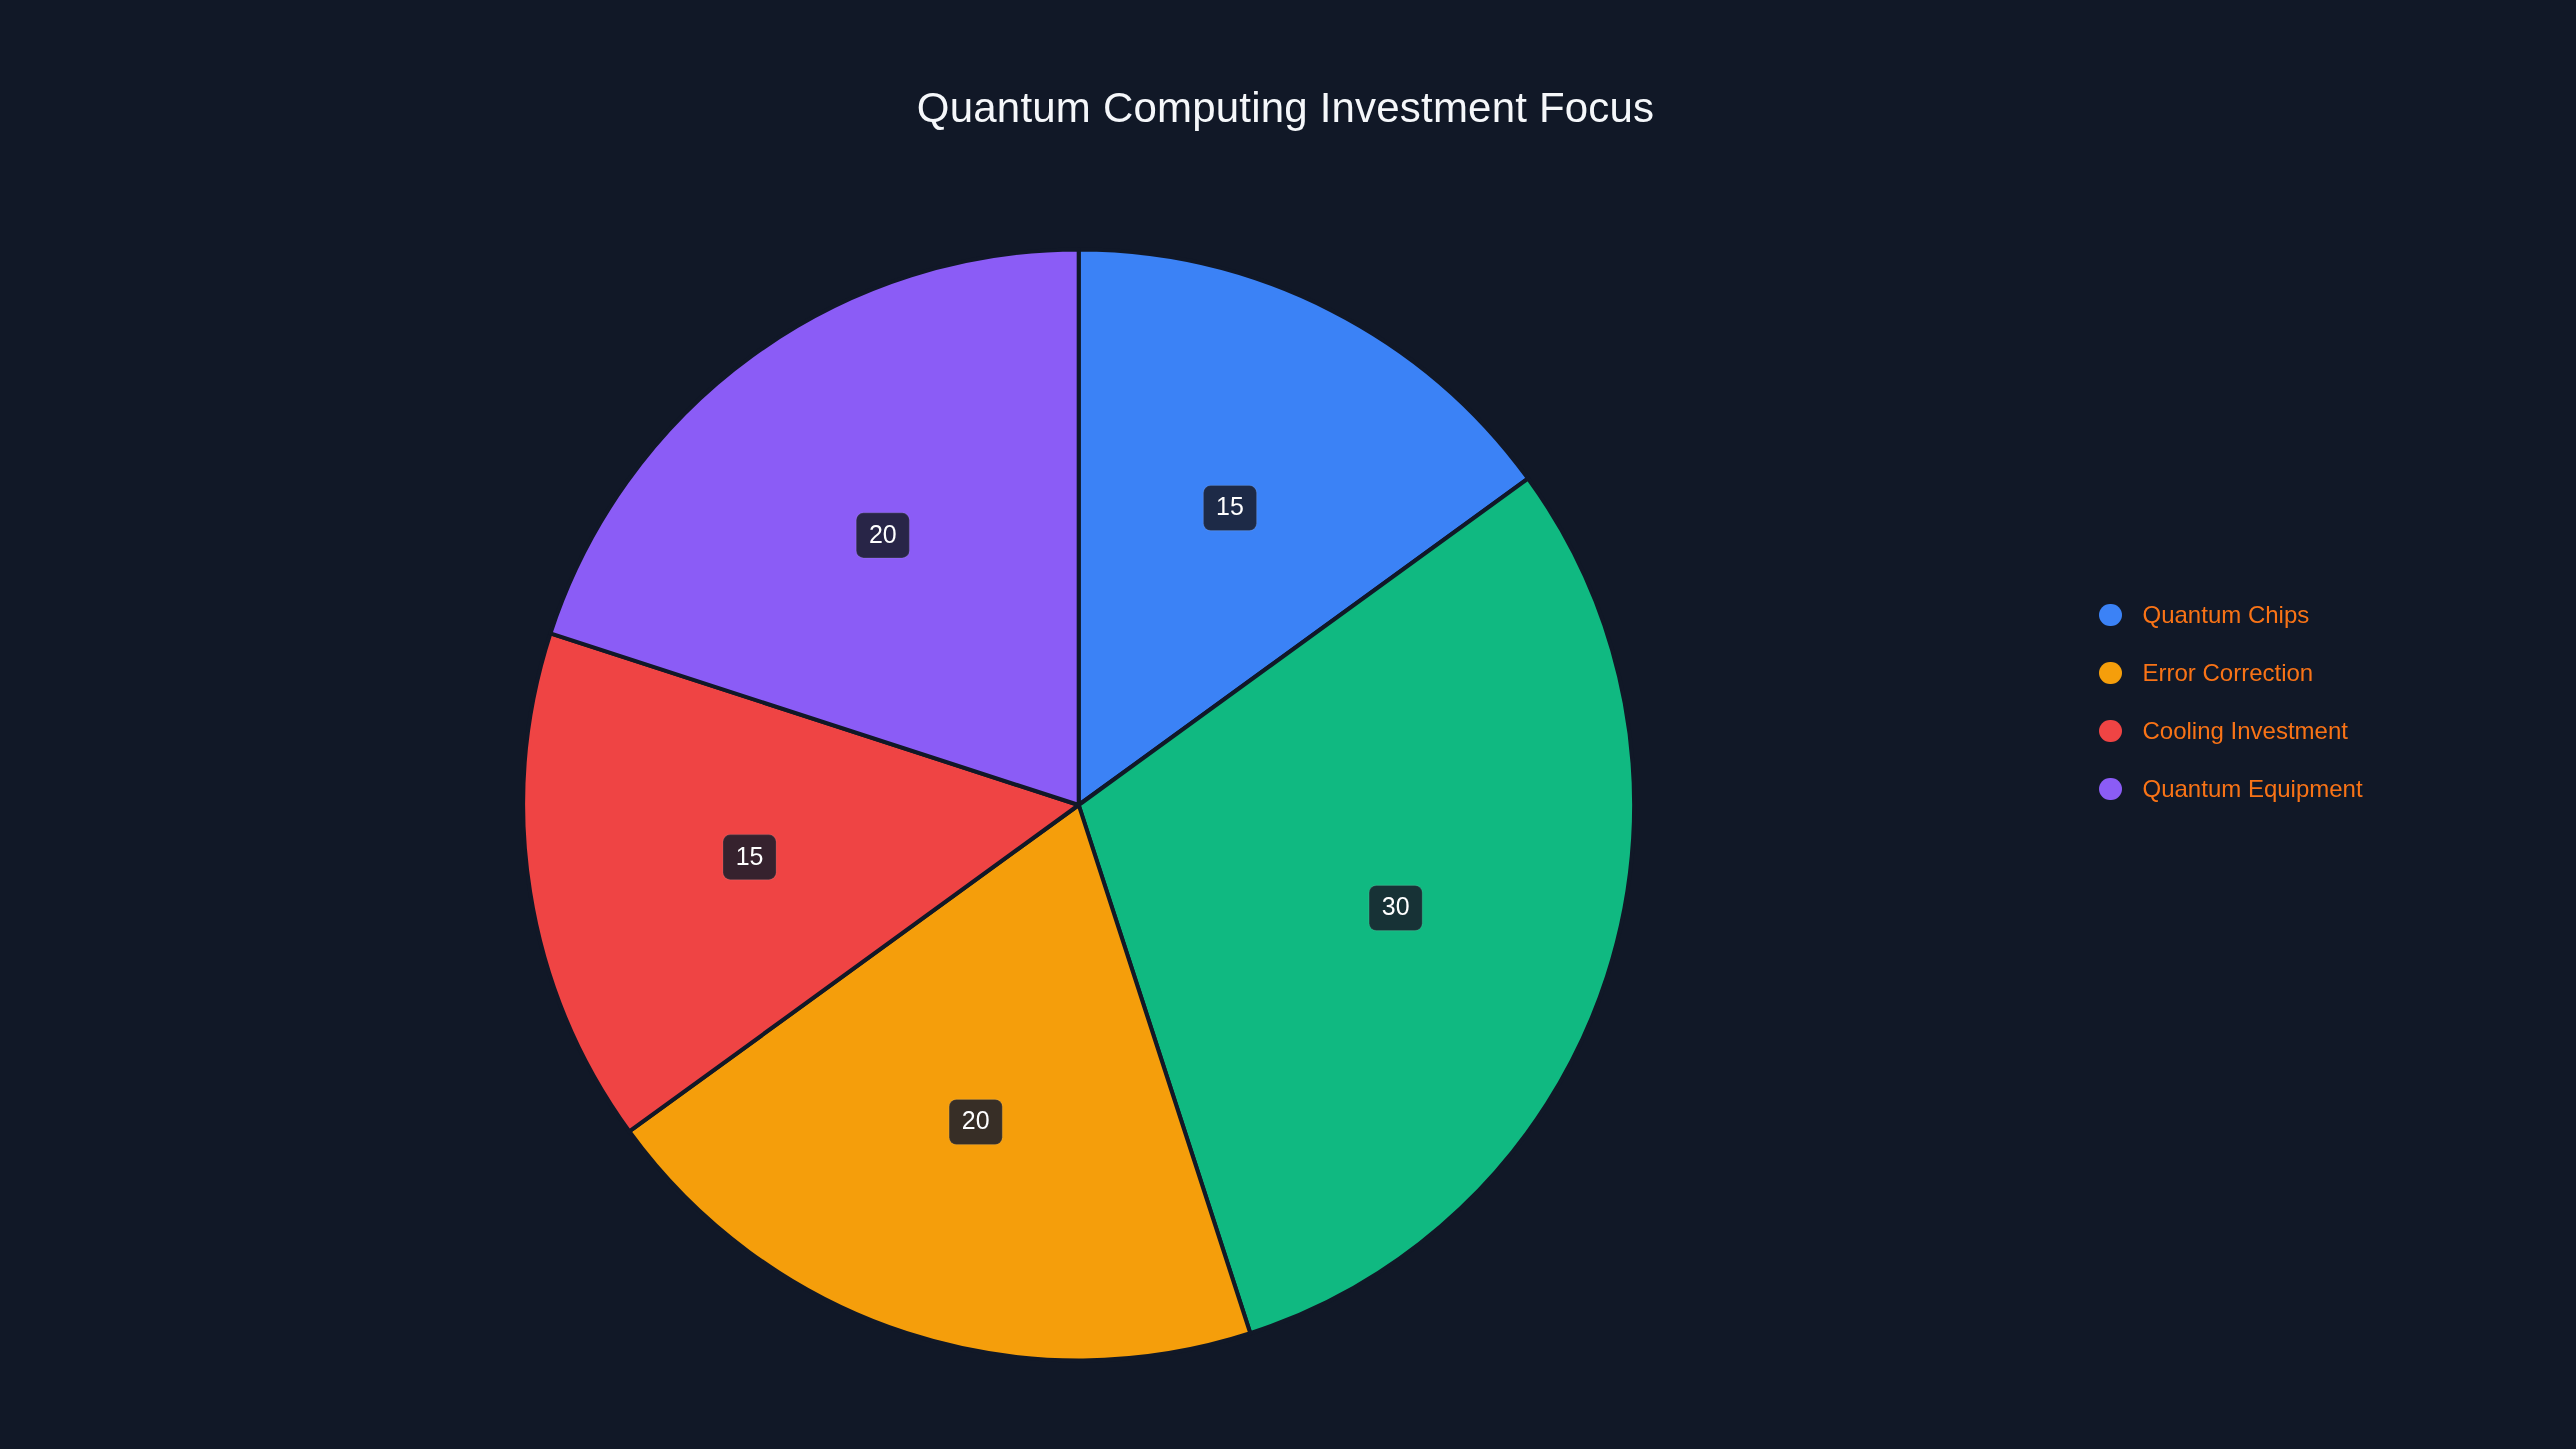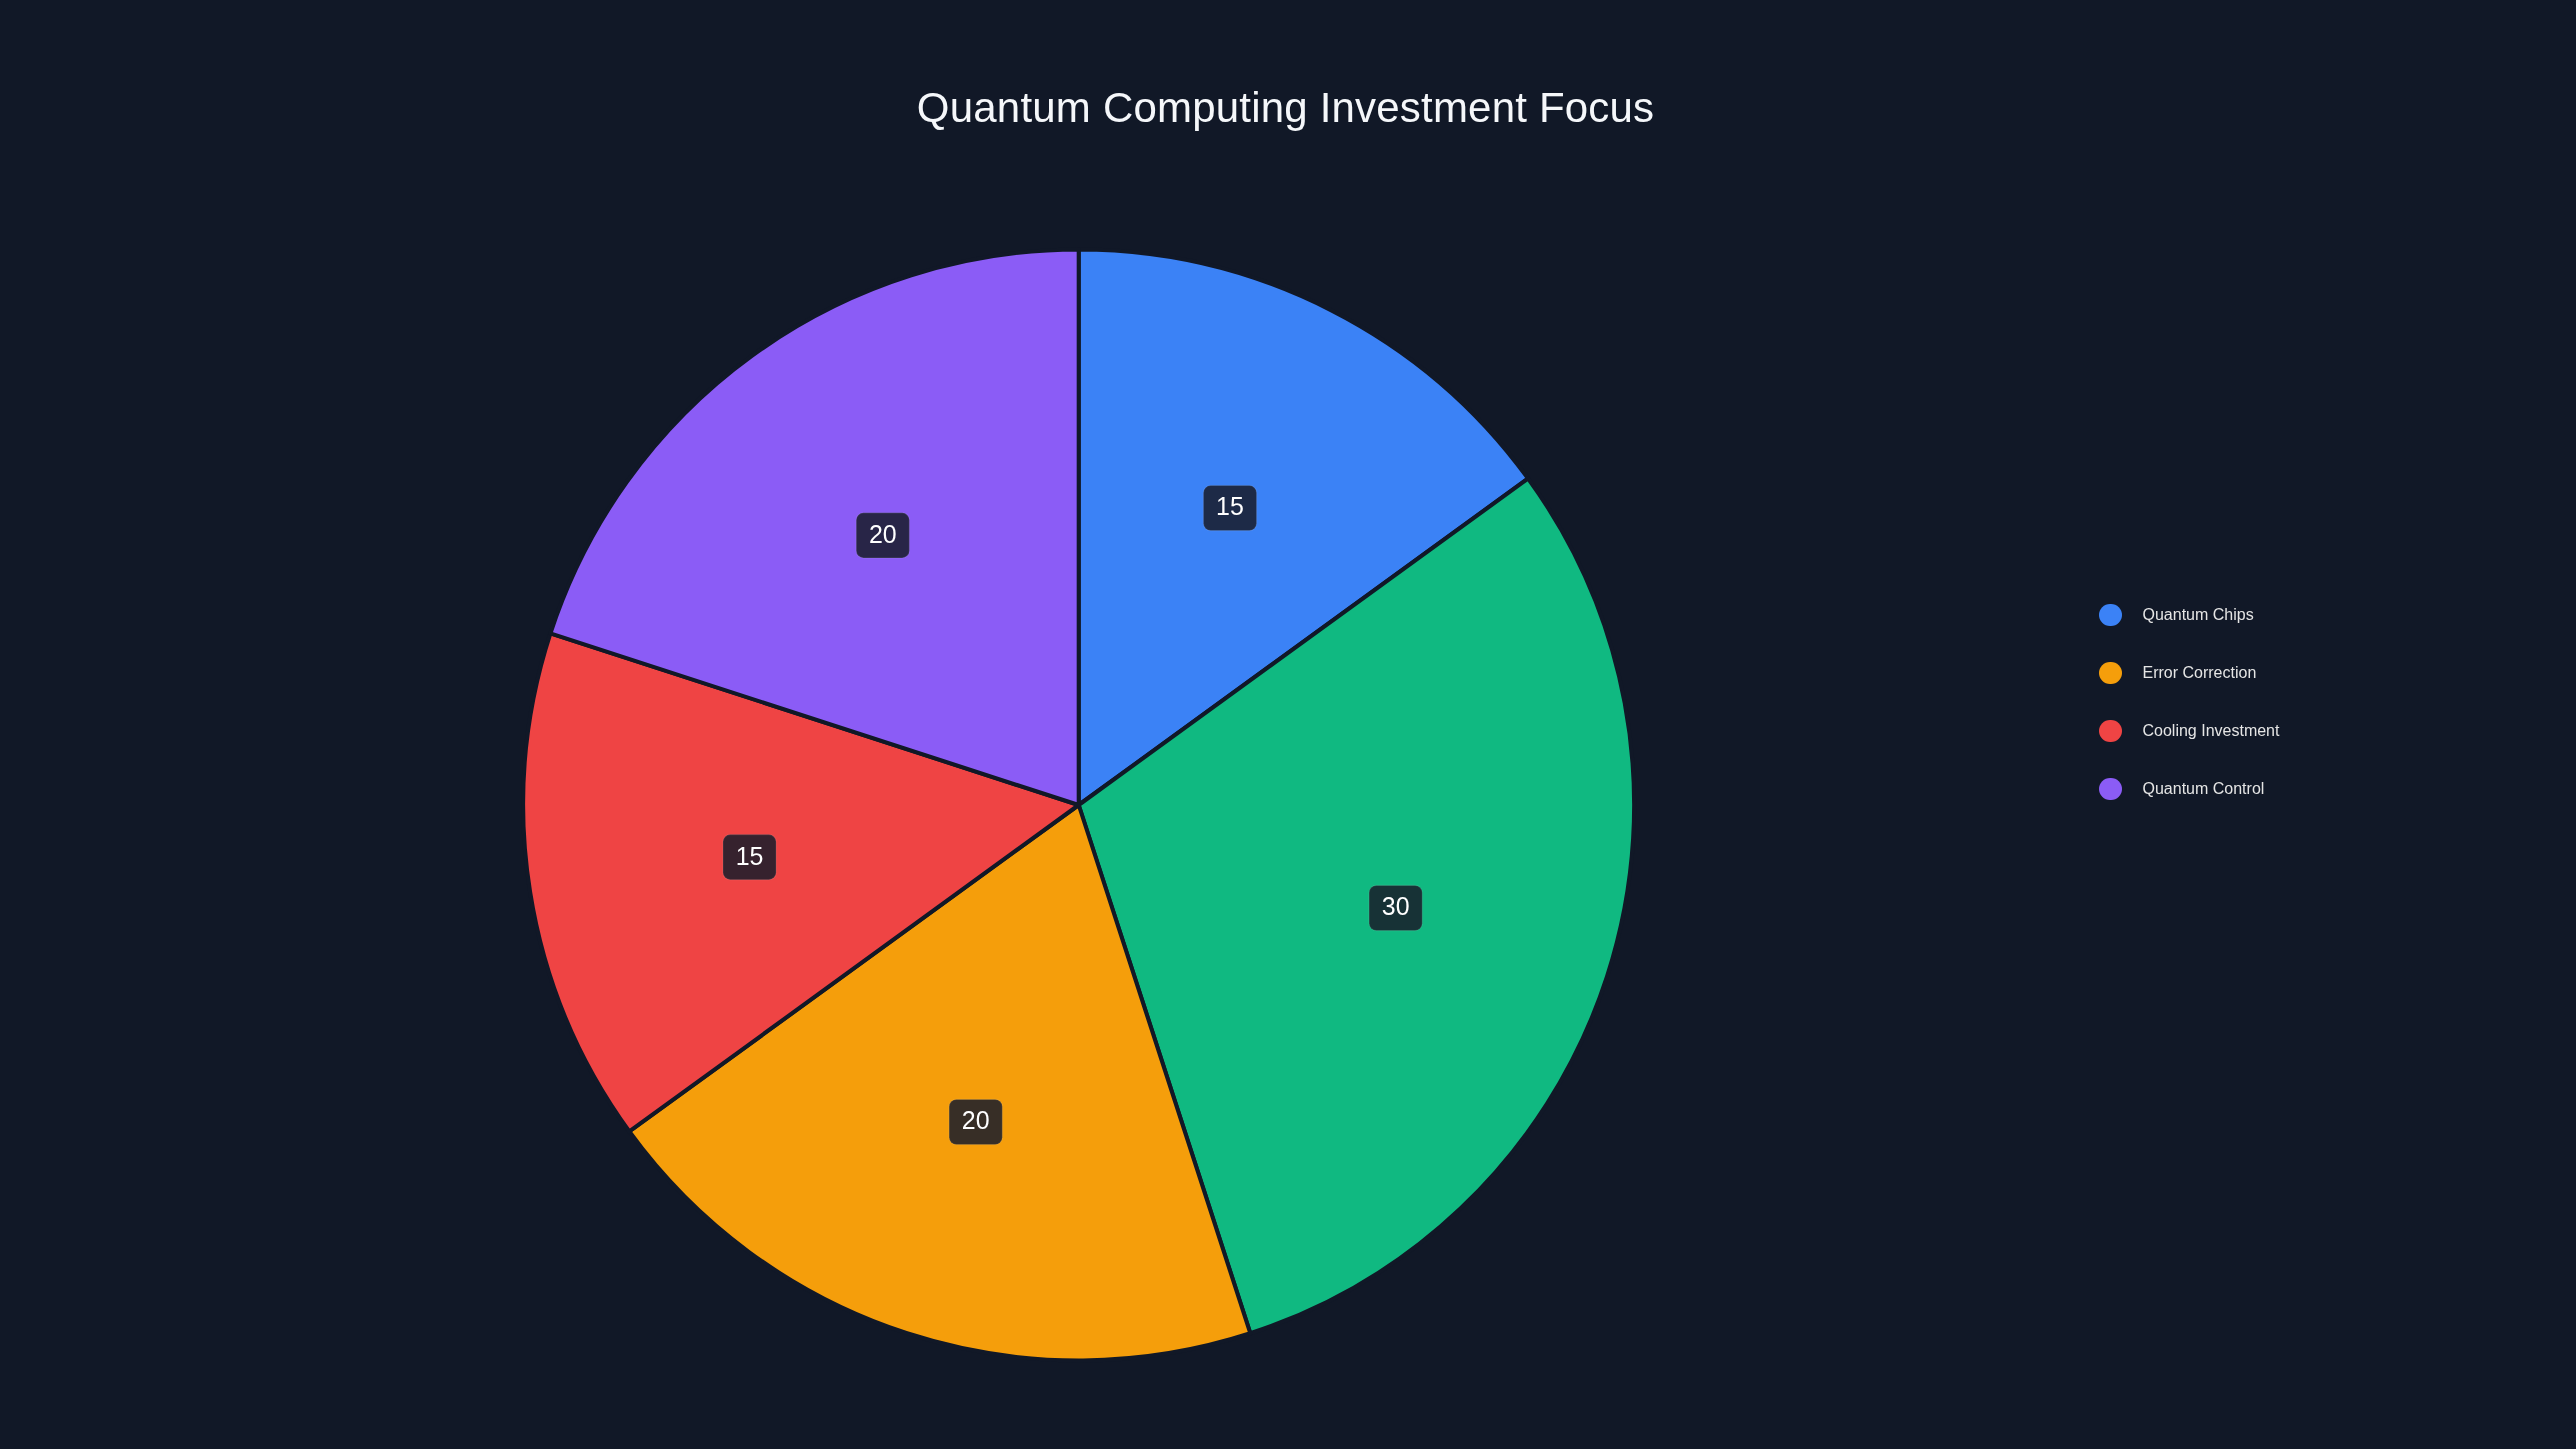--- a/index.html
+++ b/index.html
@@ -75,22 +75,22 @@
     white-space: nowrap;
   }
   .legend-marker {
     width: 22.5px;
     height: 22.5px;
     border-radius: 50%;
     flex: 0 0 auto;
     margin-right: 21px;
   }
   .legend-label {
-    color: #e5e5e5;
-    font-size: 16px;
+    color: #f97316;
+    font-size: 24px;
     line-height: 1;
     font-weight: 400;
   }
 </style>
 </head>
 <body>
 
 <div id="chart-root">
 
   <div id="chart-title">Quantum Computing Investment Focus</div>
@@ -137,18 +137,18 @@
       <div class="legend-item">
         <span class="legend-marker" style="background: rgb(245, 158, 11);"></span>
         <span class="legend-label">Error Correction</span>
       </div>
       <div class="legend-item">
         <span class="legend-marker" style="background: rgb(239, 68, 68);"></span>
         <span class="legend-label">Cooling Investment</span>
       </div>
       <div class="legend-item">
         <span class="legend-marker" style="background: rgb(139, 92, 246);"></span>
-        <span class="legend-label">Quantum Control</span>
+        <span class="legend-label">Quantum Equipment</span>
       </div>
     </div>
 
 </div>
 
 
 </body></html>

